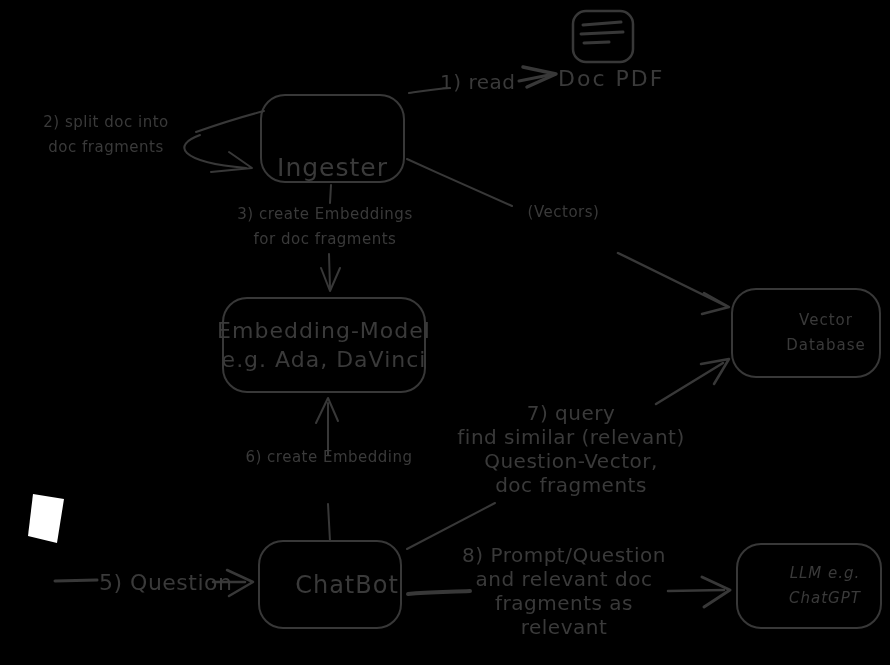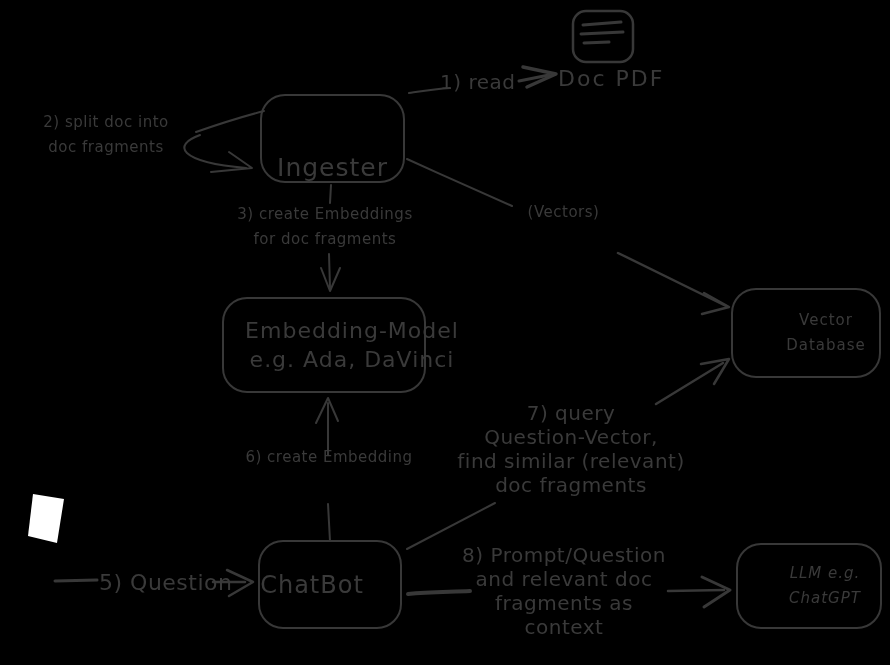--- a/index.html
+++ b/index.html
@@ -102,31 +102,31 @@
       <path d="M408 594 C429 592 450 592 470 591" stroke-width="4"></path>
       <path d="M668 591 L724 590" stroke-width="2.5"></path>
       <path d="M702 577 L730 590 L704 607" stroke-width="3"></path>
     </g>
   </svg>
 
   <div class="node-label fs26" style="left:261px;top:95px;width:143px;height:106px;margin-top:19px;">
     <span>Ingester</span>
   </div>
 
-  <div class="node-label fs22" style="left:223px;top:298px;width:202px;height:94px;line-height:29px;padding-left:28px;">
+  <div class="node-label fs22" style="left:223px;top:298px;width:202px;height:94px;line-height:29px;">
     <span>Embedding-Model</span>
     <span>e.g. Ada, DaVinci</span>
   </div>
 
   <div class="node-label fs21" style="left:752px;top:289px;width:148px;height:88px;">
     <span>Vector</span>
     <span>Database</span>
   </div>
 
-  <div class="node-label fs24" style="left:241px;top:541px;width:142px;height:87px;justify-content:center;">
+  <div class="node-label fs24" style="left:276px;top:541px;width:142px;height:87px;justify-content:center;">
     <span>ChatBot</span>
   </div>
 
   <div class="node-label fs21 italic" style="left:737px;top:544px;width:144px;height:84px;">
     <span>LLM e.g.</span>
     <span>ChatGPT</span>
   </div>
 
   <div class="annot fs22" style="left:558px;top:66px;width:100px;text-align:left;letter-spacing:2px;">
     <span>Doc PDF</span>
@@ -153,25 +153,25 @@
   <div class="annot fs22" style="left:99px;top:570px;width:125px;text-align:left;">
     <span>5) Question</span>
   </div>
 
   <div class="annot fs21" style="left:222px;top:445px;width:214px;">
     <span>6) create Embedding</span>
   </div>
 
   <div class="annot fs20" style="left:455px;top:401px;width:232px;">
     <span>7) query</span>
+    <span>find similar (relevant)</span>
     <span>Question-Vector,</span>
-    <span>find similar (relevant)</span>
     <span>doc fragments</span>
   </div>
 
   <div class="annot fs20" style="left:456px;top:543px;width:216px;text-align:center;">
     <span>8) Prompt/Question</span>
     <span>and relevant doc</span>
     <span>fragments as</span>
-    <span>context</span>
+    <span>relevant</span>
   </div>
 
 </div>
 
 </body></html>

